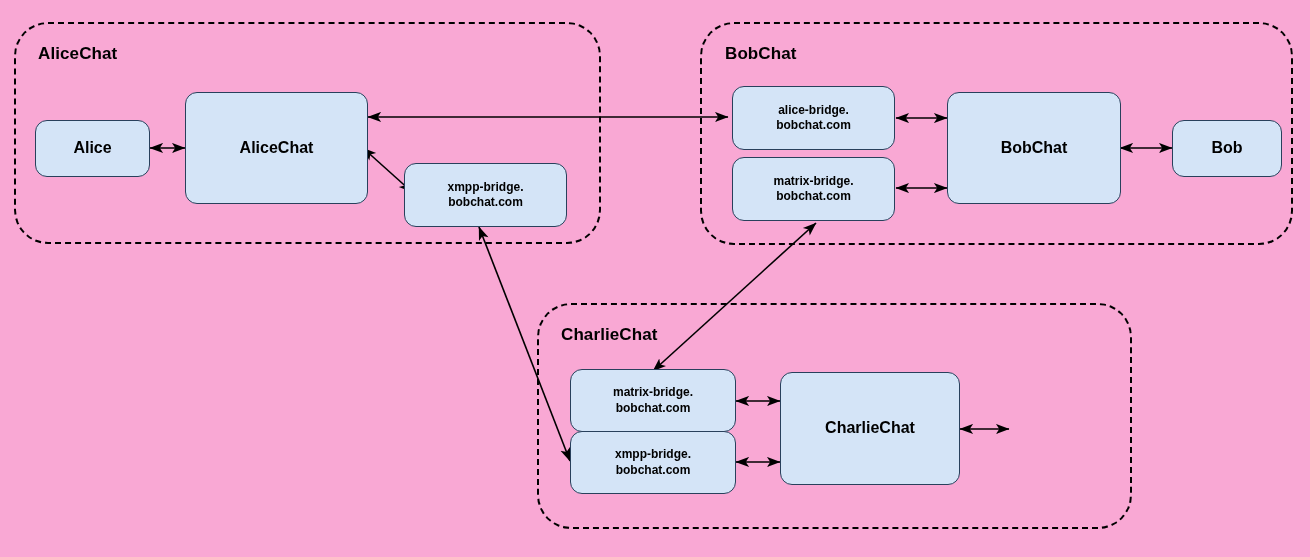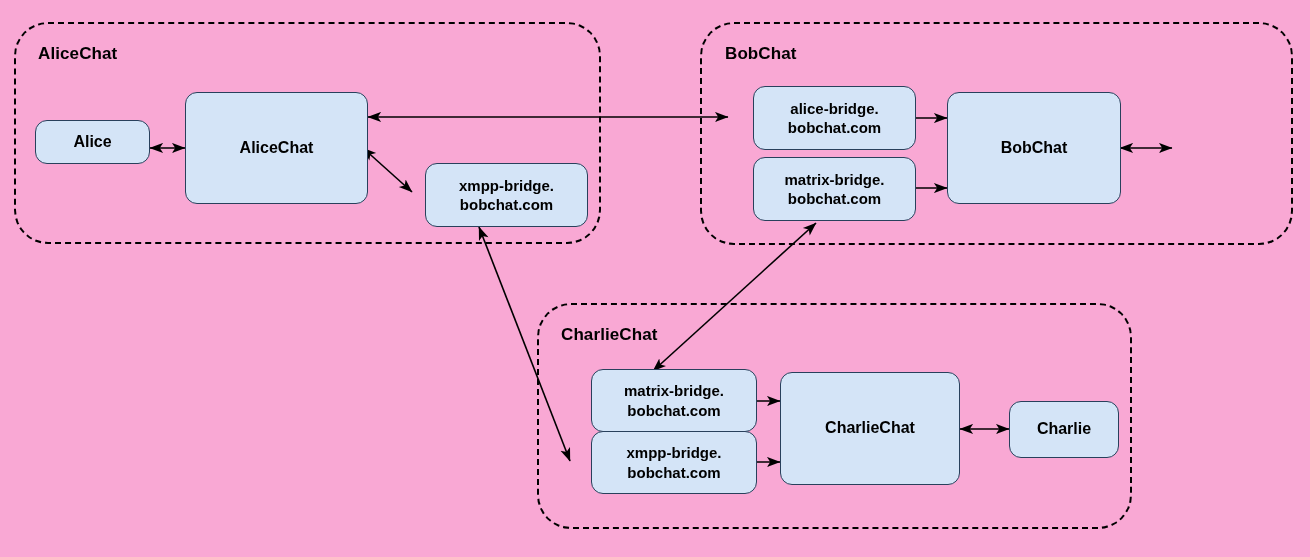--- a/index.html
+++ b/index.html
@@ -40,22 +40,21 @@
     align-items: center;
     justify-content: center;
     text-align: center;
     font-size: 16px;
     font-weight: bold;
     color: #000000;
     line-height: 1.28;
     padding: 2px 4px;
   }
   .node.two-line {
-    font-size: 15px;
-    margin-left: 21px;
+    font-size: 12px;
   }
   .node-label {
     display: block;
     white-space: pre-line;
   }
   #edges {
     position: absolute;
     left: 0;
     top: 0;
     width: 1310px;
@@ -101,21 +100,21 @@
     <line x1="736" y1="401" x2="780" y2="401" marker-start="url(#arrow-start)" marker-end="url(#arrow-end)"></line>
 
     <line x1="736" y1="462" x2="780" y2="462" marker-start="url(#arrow-start)" marker-end="url(#arrow-end)"></line>
 
     <line x1="960" y1="429" x2="1009" y2="429" marker-start="url(#arrow-start)" marker-end="url(#arrow-end)"></line>
   </svg>
 
   <div class="container-box" style="left:14px; top:22px; width:587px; height:222px;"></div>
   <div class="container-title" style="left:38px; top:44px;">AliceChat</div>
 
-  <div class="node" style="left:35px; top:120px; width:115px; height:44px;">
+  <div class="node" style="left:35px; top:120px; width:115px; height:57px;">
     <span class="node-label">Alice</span>
   </div>
 
   <div class="node" style="left:185px; top:92px; width:183px; height:112px;">
     <span class="node-label">AliceChat</span>
   </div>
 
   <div class="node two-line" style="left:404px; top:163px; width:163px; height:64px;">
     <span class="node-label">xmpp-bridge.
 bobchat.com</span>
@@ -131,35 +130,35 @@
 
   <div class="node two-line" style="left:732px; top:157px; width:163px; height:64px;">
     <span class="node-label">matrix-bridge.
 bobchat.com</span>
   </div>
 
   <div class="node" style="left:947px; top:92px; width:174px; height:112px;">
     <span class="node-label">BobChat</span>
   </div>
 
+  <div class="node" style="left:1172px; top:120px; width:110px; height:57px;">
+    <span class="node-label">Bob</span>
+  </div>
 
   <div class="container-box" style="left:537px; top:303px; width:595px; height:226px;"></div>
   <div class="container-title" style="left:561px; top:325px;">CharlieChat</div>
 
   <div class="node two-line" style="left:570px; top:369px; width:166px; height:63px;">
     <span class="node-label">matrix-bridge.
 bobchat.com</span>
   </div>
 
   <div class="node two-line" style="left:570px; top:431px; width:166px; height:63px;">
     <span class="node-label">xmpp-bridge.
 bobchat.com</span>
   </div>
 
   <div class="node" style="left:780px; top:372px; width:180px; height:113px;">
     <span class="node-label">CharlieChat</span>
   </div>
 
-  <div class="node" style="left:1009px; top:401px; width:110px; height:57px;">
-    <span class="node-label">Charlie</span>
-  </div>
 
 </div>
 
 </body></html>

